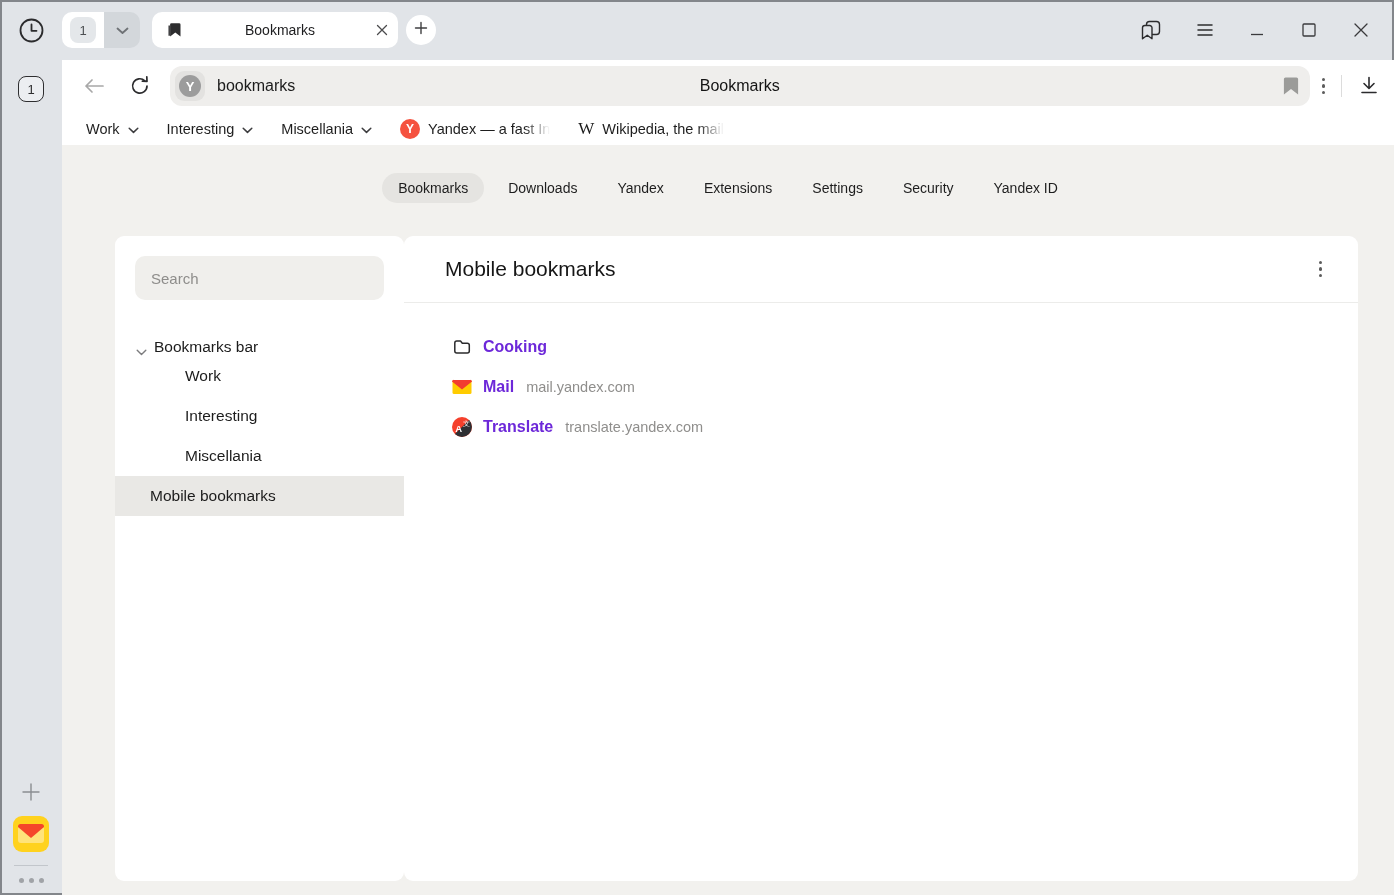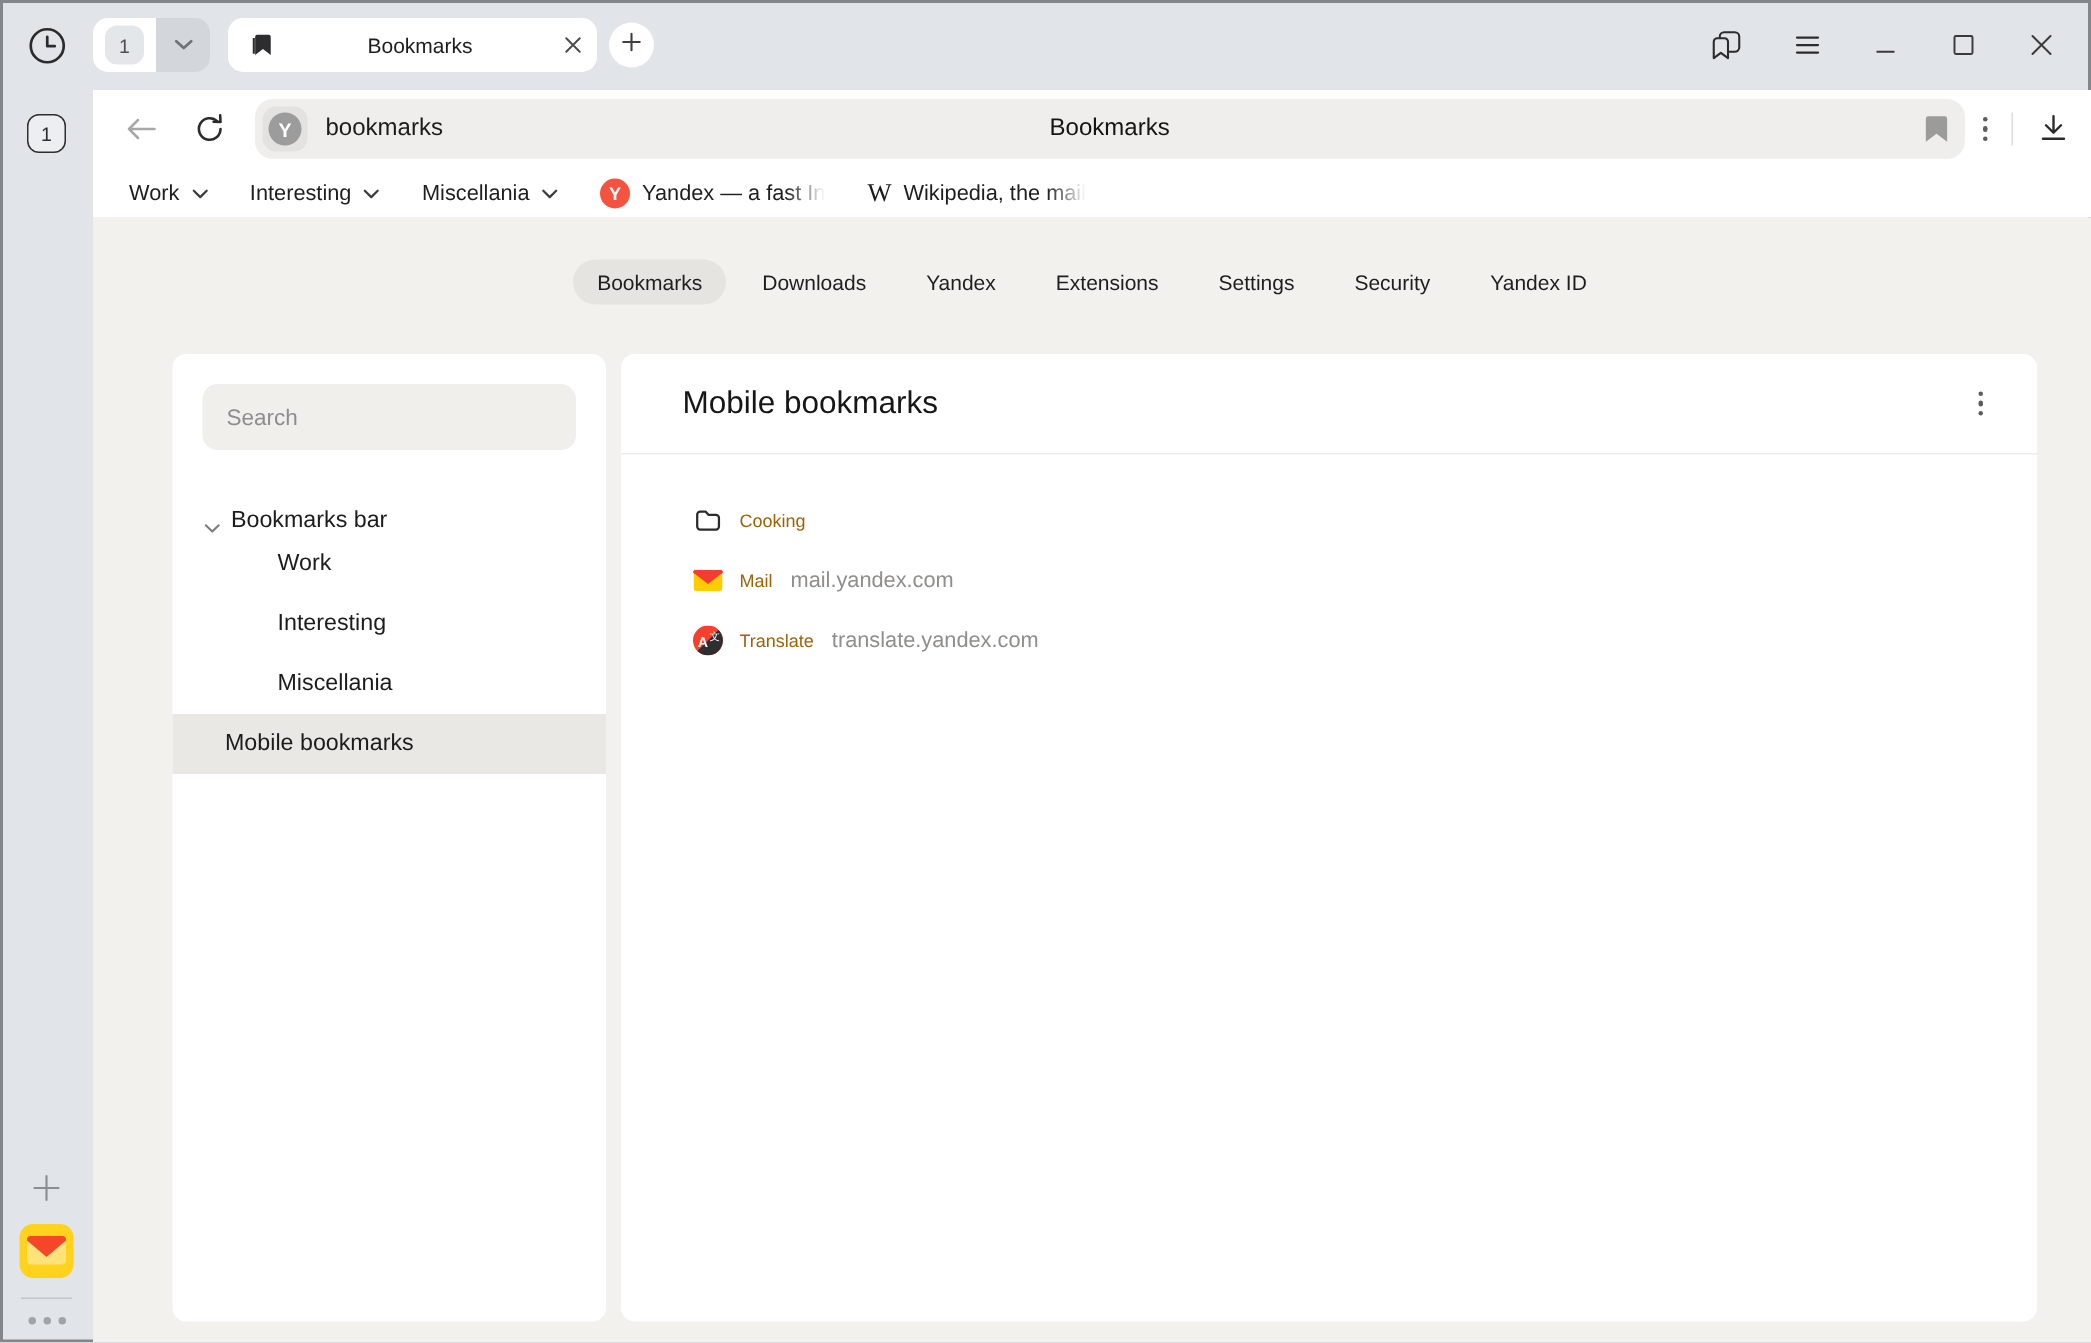--- a/index.html
+++ b/index.html
@@ -49,42 +49,42 @@
   .bm-link-label::after { content:""; position:absolute; right:0; top:0; bottom:0; width:26px; background:linear-gradient(90deg, rgba(255,255,255,0), #ffffff); }
   .fav-circle { width:20px; height:20px; border-radius:50%; background:#f5523f; color:#fff; font-size:12px; font-weight:bold; display:flex; align-items:center; justify-content:center; }
   .fav-w { font-family:"Liberation Serif", serif; font-size:17px; color:#1b1b1b; }
 
   
   .content { flex:1; background:#f2f1ee; display:flex; flex-direction:column; min-height:0; }
   .nav-pills { display:flex; justify-content:center; gap:8px; margin-top:28px; flex:0 0 auto; }
   .pill { padding:7px 16px; border-radius:15px; font-size:14px; color:#1e1e1e; white-space:nowrap; }
   .pill.active { background:#e5e4e1; }
 
-  .panels { flex:1; display:flex; margin:33px 36px 14px 53px; gap:10px; min-height:0; }
+  .panels { flex:1; display:flex; margin:33px 36px 14px 53px; min-height:0; }
   .panel { background:#ffffff; border-radius:9px; }
   .sidebar { width:289px; flex:0 0 auto; display:flex; flex-direction:column; }
   .search-wrap { margin:20px 20px 16px 20px; }
   .search-input { width:100%; height:44px; background:#f0efec; border:none; border-radius:10px; padding:0 16px; font-size:15px; font-family:"Liberation Sans", sans-serif; color:#1e1e1e; outline:none; }
   .search-input::placeholder { color:#8e8d8b; }
   .tree-row { height:40px; display:flex; align-items:center; font-size:15.5px; color:#1c1c1c; cursor:default; }
   .tree-row .chev { width:18px; margin-left:17px; display:flex; align-items:center; }
   .tree-row.lvl0 { padding-left:35px; }
   .tree-row.lvl0.has-chev { padding-left:4px;align-items:flex-end; }
   .tree-row.lvl1 { padding-left:70px; }
   .tree-row.selected { background:#e9e8e5; }
 
   .mainpanel { flex:1; display:flex; flex-direction:column; min-width:0; }
   .main-header { height:66px; display:flex; align-items:center; padding:0 36px 0 41px; flex:0 0 auto; }
   .main-title { font-size:21px; color:#161616; }
   .main-kebab { margin-left:auto; }
   .main-divider { height:1px; background:#ececea; flex:0 0 auto; }
   .bm-list { padding-top:24px; }
   .bm-row { height:40px; display:flex; align-items:center; padding-left:48px; }
   .bm-row .row-icon { width:20px; height:20px; margin-right:11px; display:flex; }
-  .bm-row .name { font-size:12px; color:#a16207; }
+  .bm-row .name { font-size:16px; color:#6d28d9;font-weight:bold; }
   .bm-row .url { font-size:14.5px; color:#8f8e8c; margin-left:12px; }
 
   .dots3 { display:flex; gap:5px; }
   .dots3 i { width:5px; height:5px; border-radius:50%; background:#a0a3a7; }
   .kebab { display:flex; flex-direction:column; gap:3px; align-items:center; }
   .kebab i { width:3.5px; height:3.5px; border-radius:50%; background:#5c5c5c; }
 </style>
 </head>
 <body>
 

